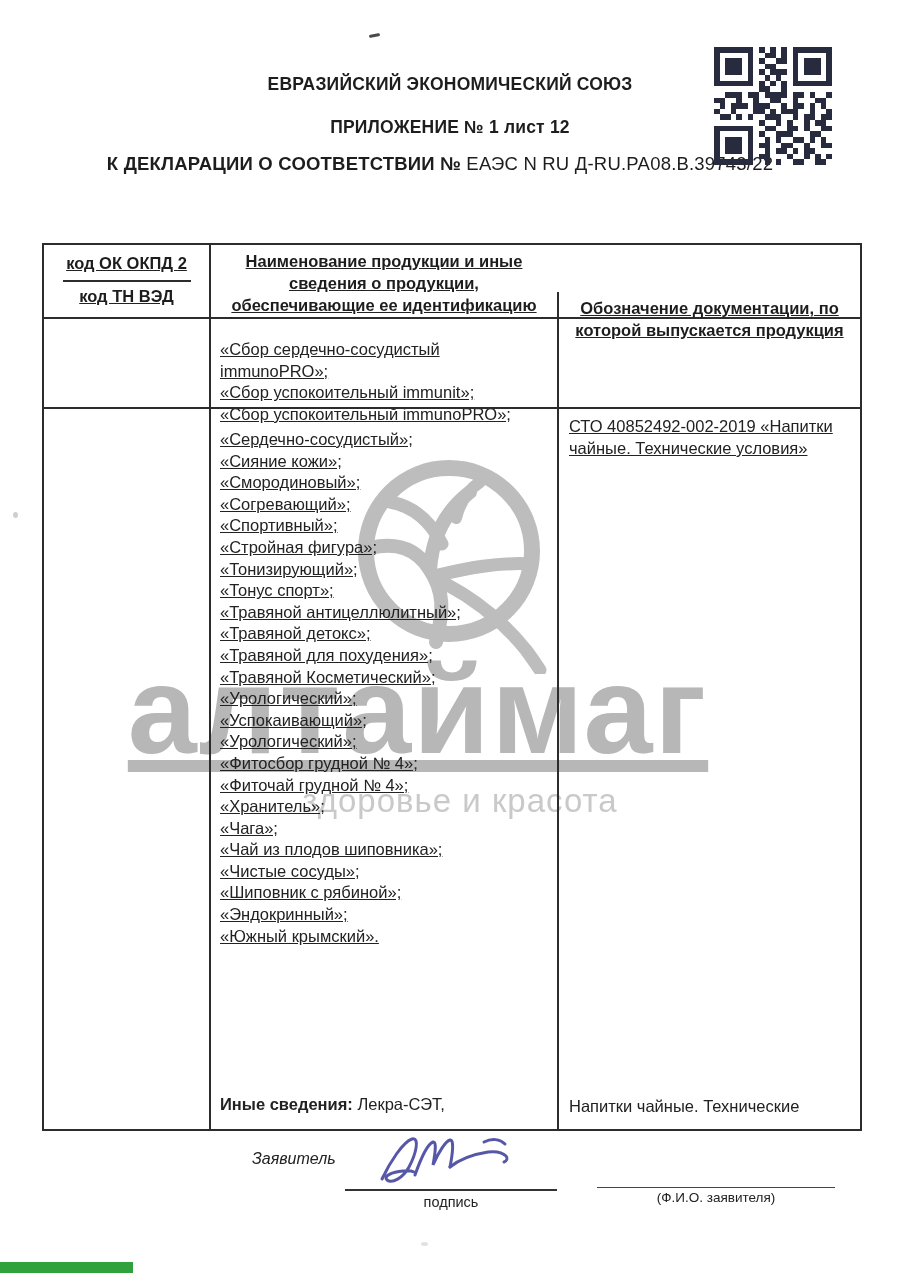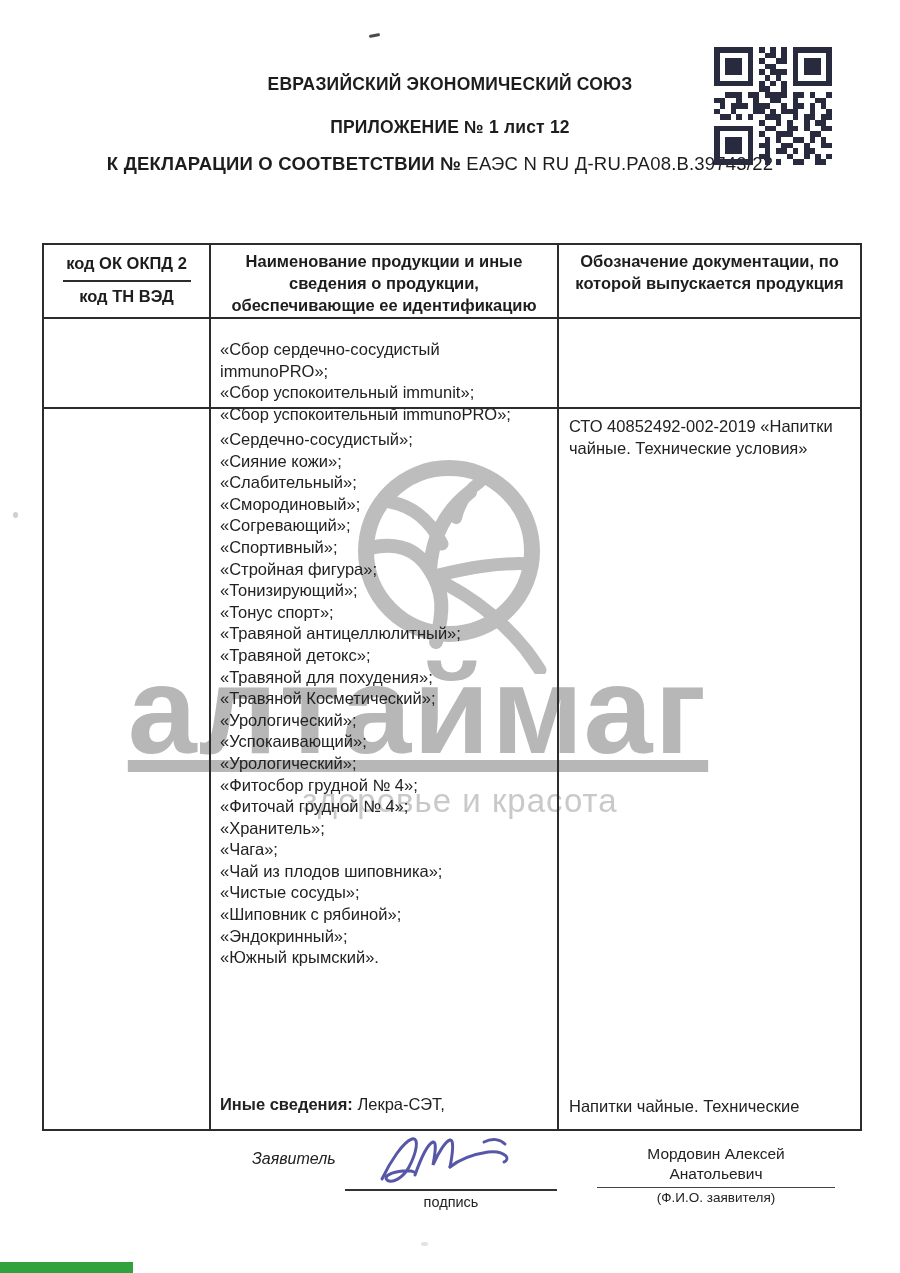--- a/index.html
+++ b/index.html
@@ -20,30 +20,30 @@
   .wm{position:absolute;z-index:0;}
   .wm-logo{left:350px;top:452px;width:202px;height:222px;}
   .wm-logo path,.wm-logo circle{stroke:#bdbdbd;fill:none;stroke-linecap:round;}
   .wm-brand{left:0;top:660px;width:836px;text-align:center;font-size:124px;line-height:100px;
             font-weight:bold;color:#b7b7b7;letter-spacing:2px;}
   .wm-tagline{left:80px;top:782px;width:760px;text-align:center;font-size:33px;
               color:#c9c9c9;letter-spacing:1px;}
   
   .doc-table{position:absolute;left:42px;top:243px;width:816px;height:884px;z-index:1;
              display:grid;grid-template-columns:165px 348px 1fr;grid-template-rows:72px 90px 1fr;
-             border:2px solid #2c2c2c;}
+             border:2px solid #2c2c2c;text-decoration:underline;}
   .cell{position:relative;border-left:2px solid #2c2c2c;border-top:2px solid #2c2c2c;
         font-size:16.5px;line-height:21.6px;background:transparent;}
   .cell.first-col{border-left:none;}
   .cell.first-row{border-top:none;}
   .th{font-weight:bold;text-align:center;color:#1d1d1d;}
   .th-c1{padding-top:8px;}
   .th-rule{width:128px;border-top:2px solid #2c2c2c;margin:5px auto 4px auto;height:0;}
   .th-c2{padding:5px 12px 0 12px;line-height:22px;}
-  .th-c3{padding:5px 14px 0 14px;line-height:22px;}
+  .th-c3{padding:5px 14px 0 14px;line-height:22px;margin-top:47px;}
   .lines{padding-top:20px;}
   .lines div{padding-left:9px;white-space:nowrap;}
   .other-info{position:absolute;left:9px;bottom:13px;white-space:nowrap;}
   .other-info b{font-weight:bold;}
   .doc-ref{padding:6px 10px 0 10px;line-height:22px;}
   .doc-ref-bottom{position:absolute;left:10px;bottom:11px;white-space:nowrap;}
   
   .applicant{position:absolute;left:252px;top:1150px;font-size:16px;font-style:italic;}
   .sig-svg{position:absolute;left:372px;top:1132px;width:160px;height:60px;z-index:2;}
   .sig-svg path{stroke:#5757a8;stroke-width:3;fill:none;stroke-linecap:round;}
@@ -337,21 +337,20 @@
         </div>
     </div>
     <div class="cell"></div>
 
     <div class="cell first-col"></div>
     <div class="cell">
       <div class="lines">
 
       <div>«Сердечно-сосудистый»;</div>
           <div>«Сияние кожи»;</div>
-          <div>«Слабительный»;</div>
           <div>«Смородиновый»;</div>
           <div>«Согревающий»;</div>
           <div>«Спортивный»;</div>
           <div>«Стройная фигура»;</div>
           <div>«Тонизирующий»;</div>
           <div>«Тонус спорт»;</div>
           <div>«Травяной антицеллюлитный»;</div>
           <div>«Травяной детокс»;</div>
           <div>«Травяной для похудения»;</div>
           <div>«Травяной Косметический»;</div>
@@ -380,21 +379,17 @@
 
   <svg class="sig-svg" viewBox="0 0 160 60" aria-hidden="true">
     <path d="M 10,47 C 18,30 31,10 40,7 C 48,5 44,22 37,35 C 31,46 20,52 15,48 C 11,44 20,40 31,39 C 36,38.5 40,39 42,40"></path>
     <path d="M 43,43 C 49,26 56,12 61,10 C 65,9 63,22 61,33 C 67,19 74,9 78,8 C 82,7 81,20 78,35"></path>
     <path d="M 78,35 C 88,27 103,22 116,20 C 124,19 130,20 134,24 C 136,26 135,29 132,30"></path>
     <path d="M 112,10 C 120,6 128,7 133,12"></path>
   </svg>
   <div class="sig-line"></div>
   <div class="sig-caption">подпись</div>
 
-  <div class="name-block">
-    <div>Мордовин Алексей</div>
-    <div>Анатольевич</div>
-  </div>
   <div class="name-line"></div>
   <div class="name-caption">(Ф.И.О. заявителя)</div>
 
   <div class="green-bar"></div>
 </div>
 
 </body></html>

